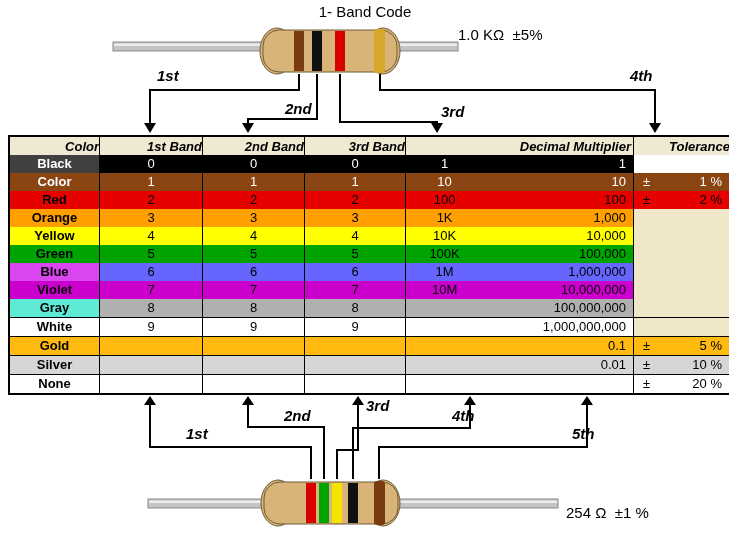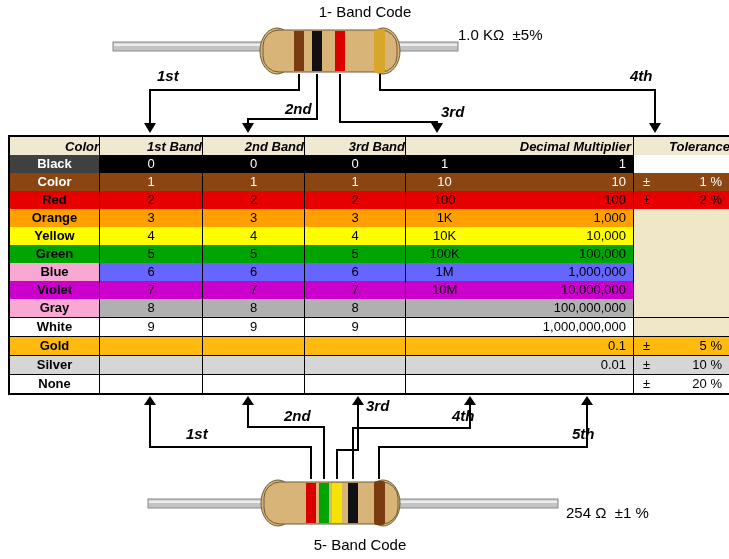--- a/index.html
+++ b/index.html
@@ -87,21 +87,20 @@
       <rect x="306" y="483" width="10" height="40" fill="#D80000"></rect>
       <rect x="319" y="483" width="10" height="40" fill="#00A400"></rect>
       <rect x="332" y="483" width="10" height="40" fill="#F5E400"></rect>
       <rect x="348" y="483" width="10" height="40" fill="#111111"></rect>
       <rect x="374" y="481" width="11" height="44" rx="3" fill="#7A3B10"></rect>
     </g>
   </svg>
 
   <div class="title" style="left:280px;top:3px;">1- Band Code</div>
   <div class="value" style="left:458px;top:26px;">1.0 KΩ  ±5%</div>
-  <div class="title" style="left:275px;top:536px;">5- Band Code</div>
   <div class="value" style="left:566px;top:504px;">254 Ω  ±1 %</div>
 
   <div class="arrow-label" style="left:157px;top:67px;">1st</div>
   <div class="arrow-label" style="left:285px;top:100px;">2nd</div>
   <div class="arrow-label" style="left:441px;top:103px;">3rd</div>
   <div class="arrow-label" style="left:630px;top:67px;">4th</div>
 
   <div class="arrow-label" style="left:186px;top:425px;">1st</div>
   <div class="arrow-label" style="left:284px;top:407px;">2nd</div>
   <div class="arrow-label" style="left:366px;top:397px;">3rd</div>
@@ -222,21 +221,21 @@
             </div>
           </td>
           <td class="c-tol" style="background: rgb(240, 231, 200); color: rgb(0, 0, 0);">
             <div class="cellflex">
               <span class="t-pm"></span>
               <span class="t-val"></span>
             </div>
           </td>
         </tr>
         <tr>
-          <td class="c-name" style="background: #f9a8d4; color: rgb(0, 0, 0); margin-left: 48px;">Blue</td>
+          <td class="c-name" style="background: #d946ef; color: rgb(0, 0, 0); margin-left: 48px;">Blue</td>
           <td class="c-band" style="background: rgb(102, 102, 255); color: rgb(0, 0, 0);">6</td>
           <td class="c-band" style="background: rgb(102, 102, 255); color: rgb(0, 0, 0);">6</td>
           <td class="c-band" style="background: rgb(102, 102, 255); color: rgb(0, 0, 0);">6</td>
           <td class="c-mult" style="background: rgb(102, 102, 255); color: rgb(0, 0, 0);">
             <div class="cellflex">
               <span class="m-short">1M</span>
               <span class="m-full">1,000,000</span>
             </div>
           </td>
           <td class="c-tol" style="background: rgb(240, 231, 200); color: rgb(0, 0, 0);">
@@ -258,21 +257,21 @@
             </div>
           </td>
           <td class="c-tol" style="background: rgb(240, 231, 200); color: rgb(0, 0, 0);">
             <div class="cellflex">
               <span class="t-pm"></span>
               <span class="t-val"></span>
             </div>
           </td>
         </tr>
         <tr>
-          <td class="c-name" style="background: #f9a8d4; color: rgb(0, 0, 0); text-align: center;">Gray</td>
+          <td class="c-name" style="background: #5eead4; color: rgb(0, 0, 0); text-align: center;">Gray</td>
           <td class="c-band" style="background: rgb(176, 176, 176); color: rgb(0, 0, 0);">8</td>
           <td class="c-band" style="background: rgb(176, 176, 176); color: rgb(0, 0, 0);">8</td>
           <td class="c-band" style="background: rgb(176, 176, 176); color: rgb(0, 0, 0);">8</td>
           <td class="c-mult" style="background: rgb(176, 176, 176); color: rgb(0, 0, 0);">
             <div class="cellflex">
               <span class="m-short"></span>
               <span class="m-full">100,000,000</span>
             </div>
           </td>
           <td class="c-tol" style="background: rgb(240, 231, 200); color: rgb(0, 0, 0);">

